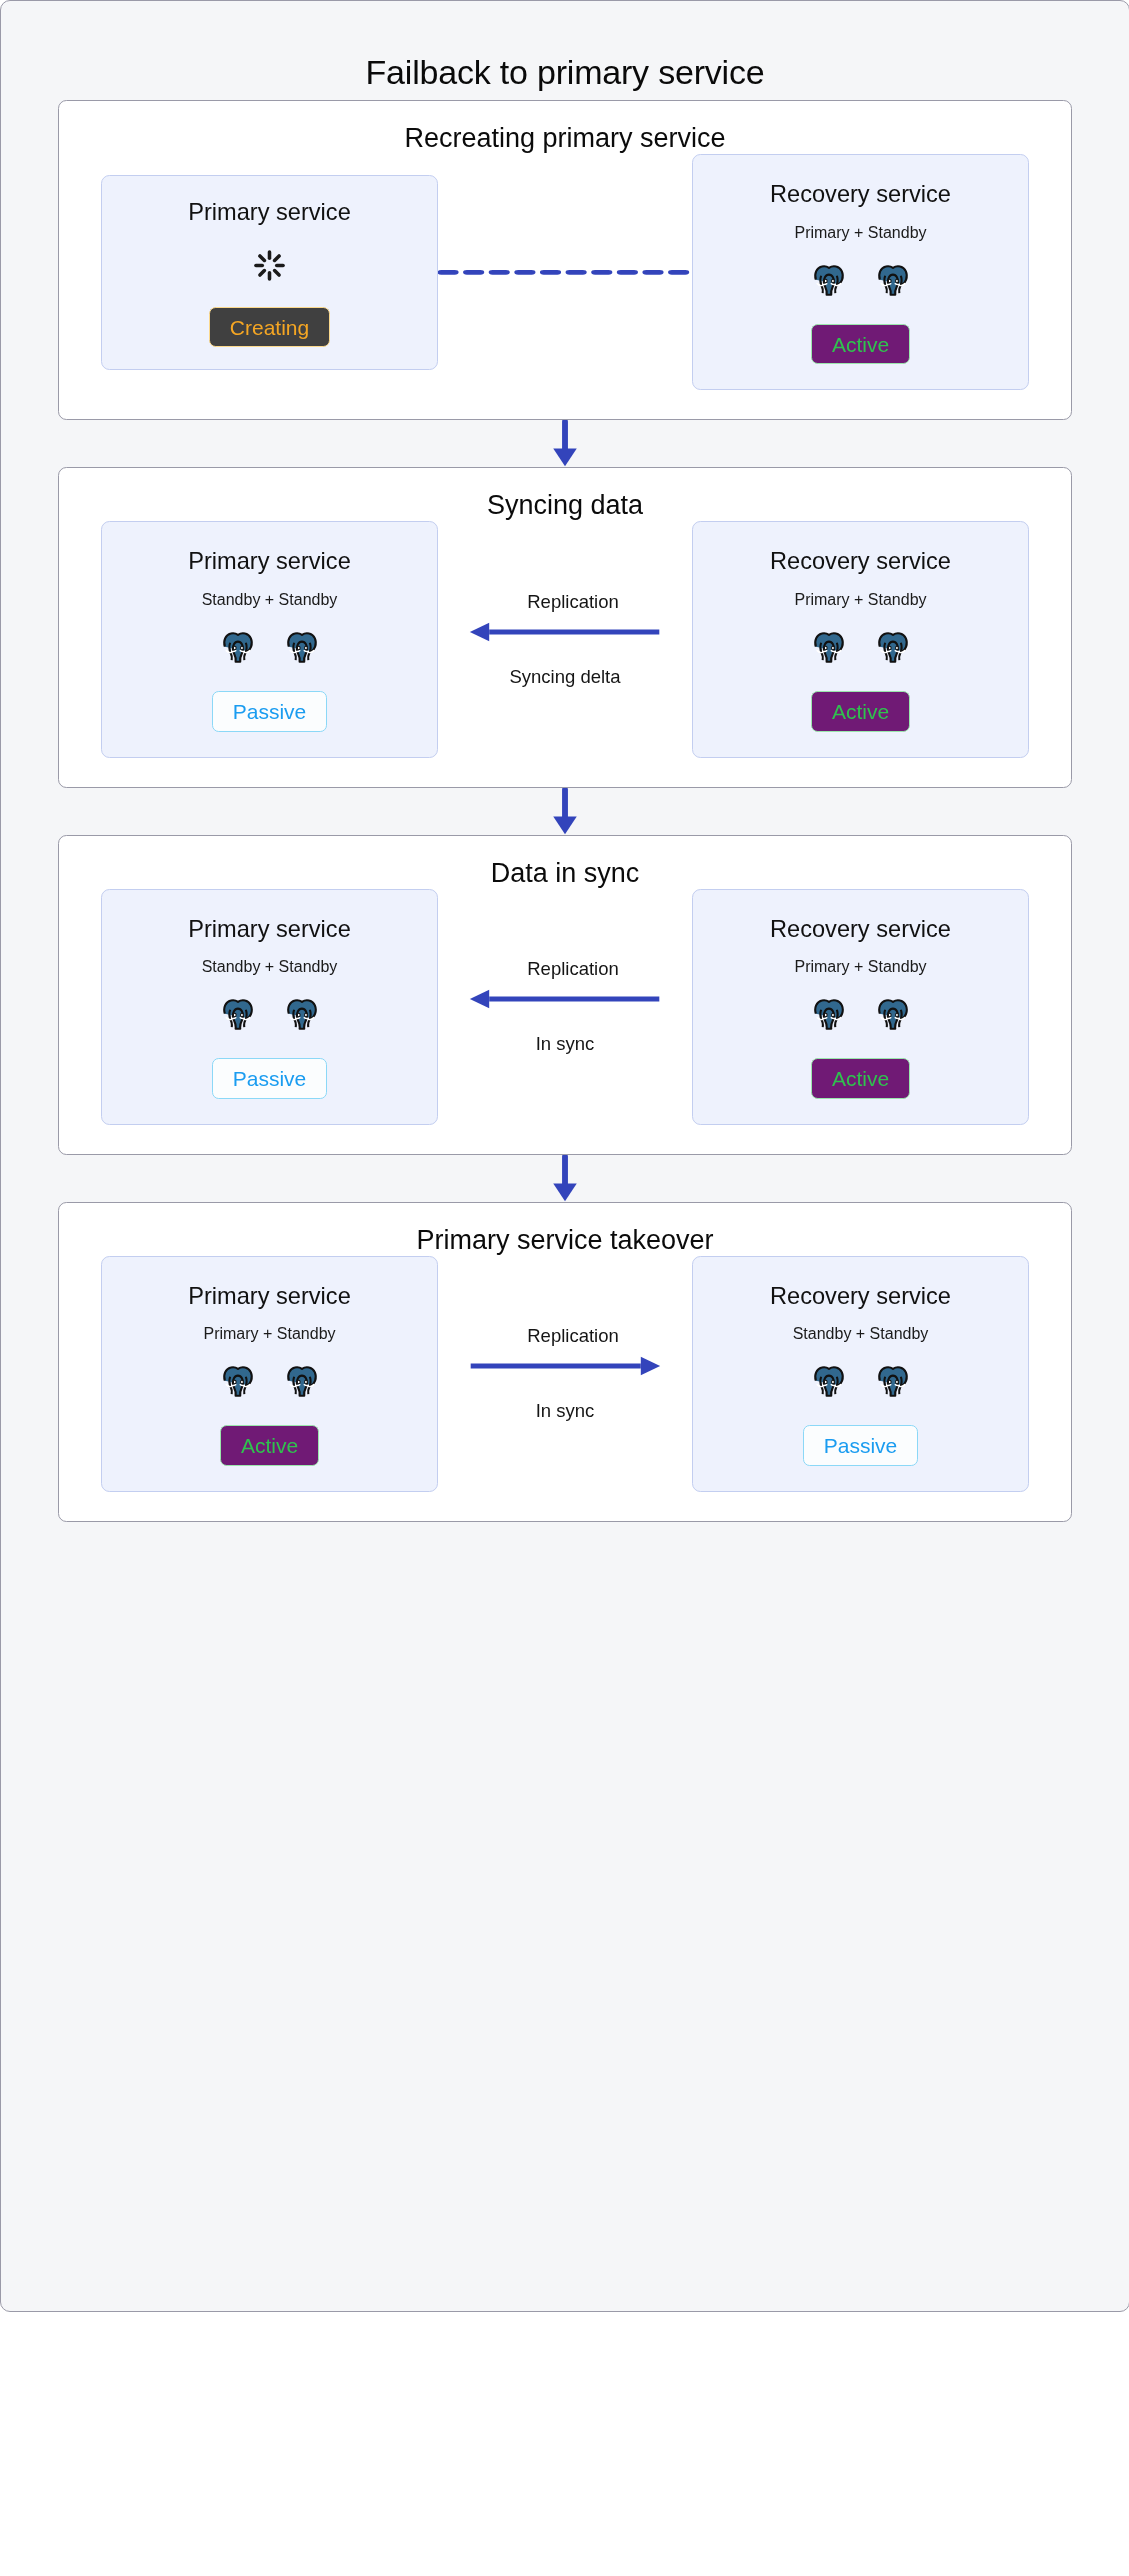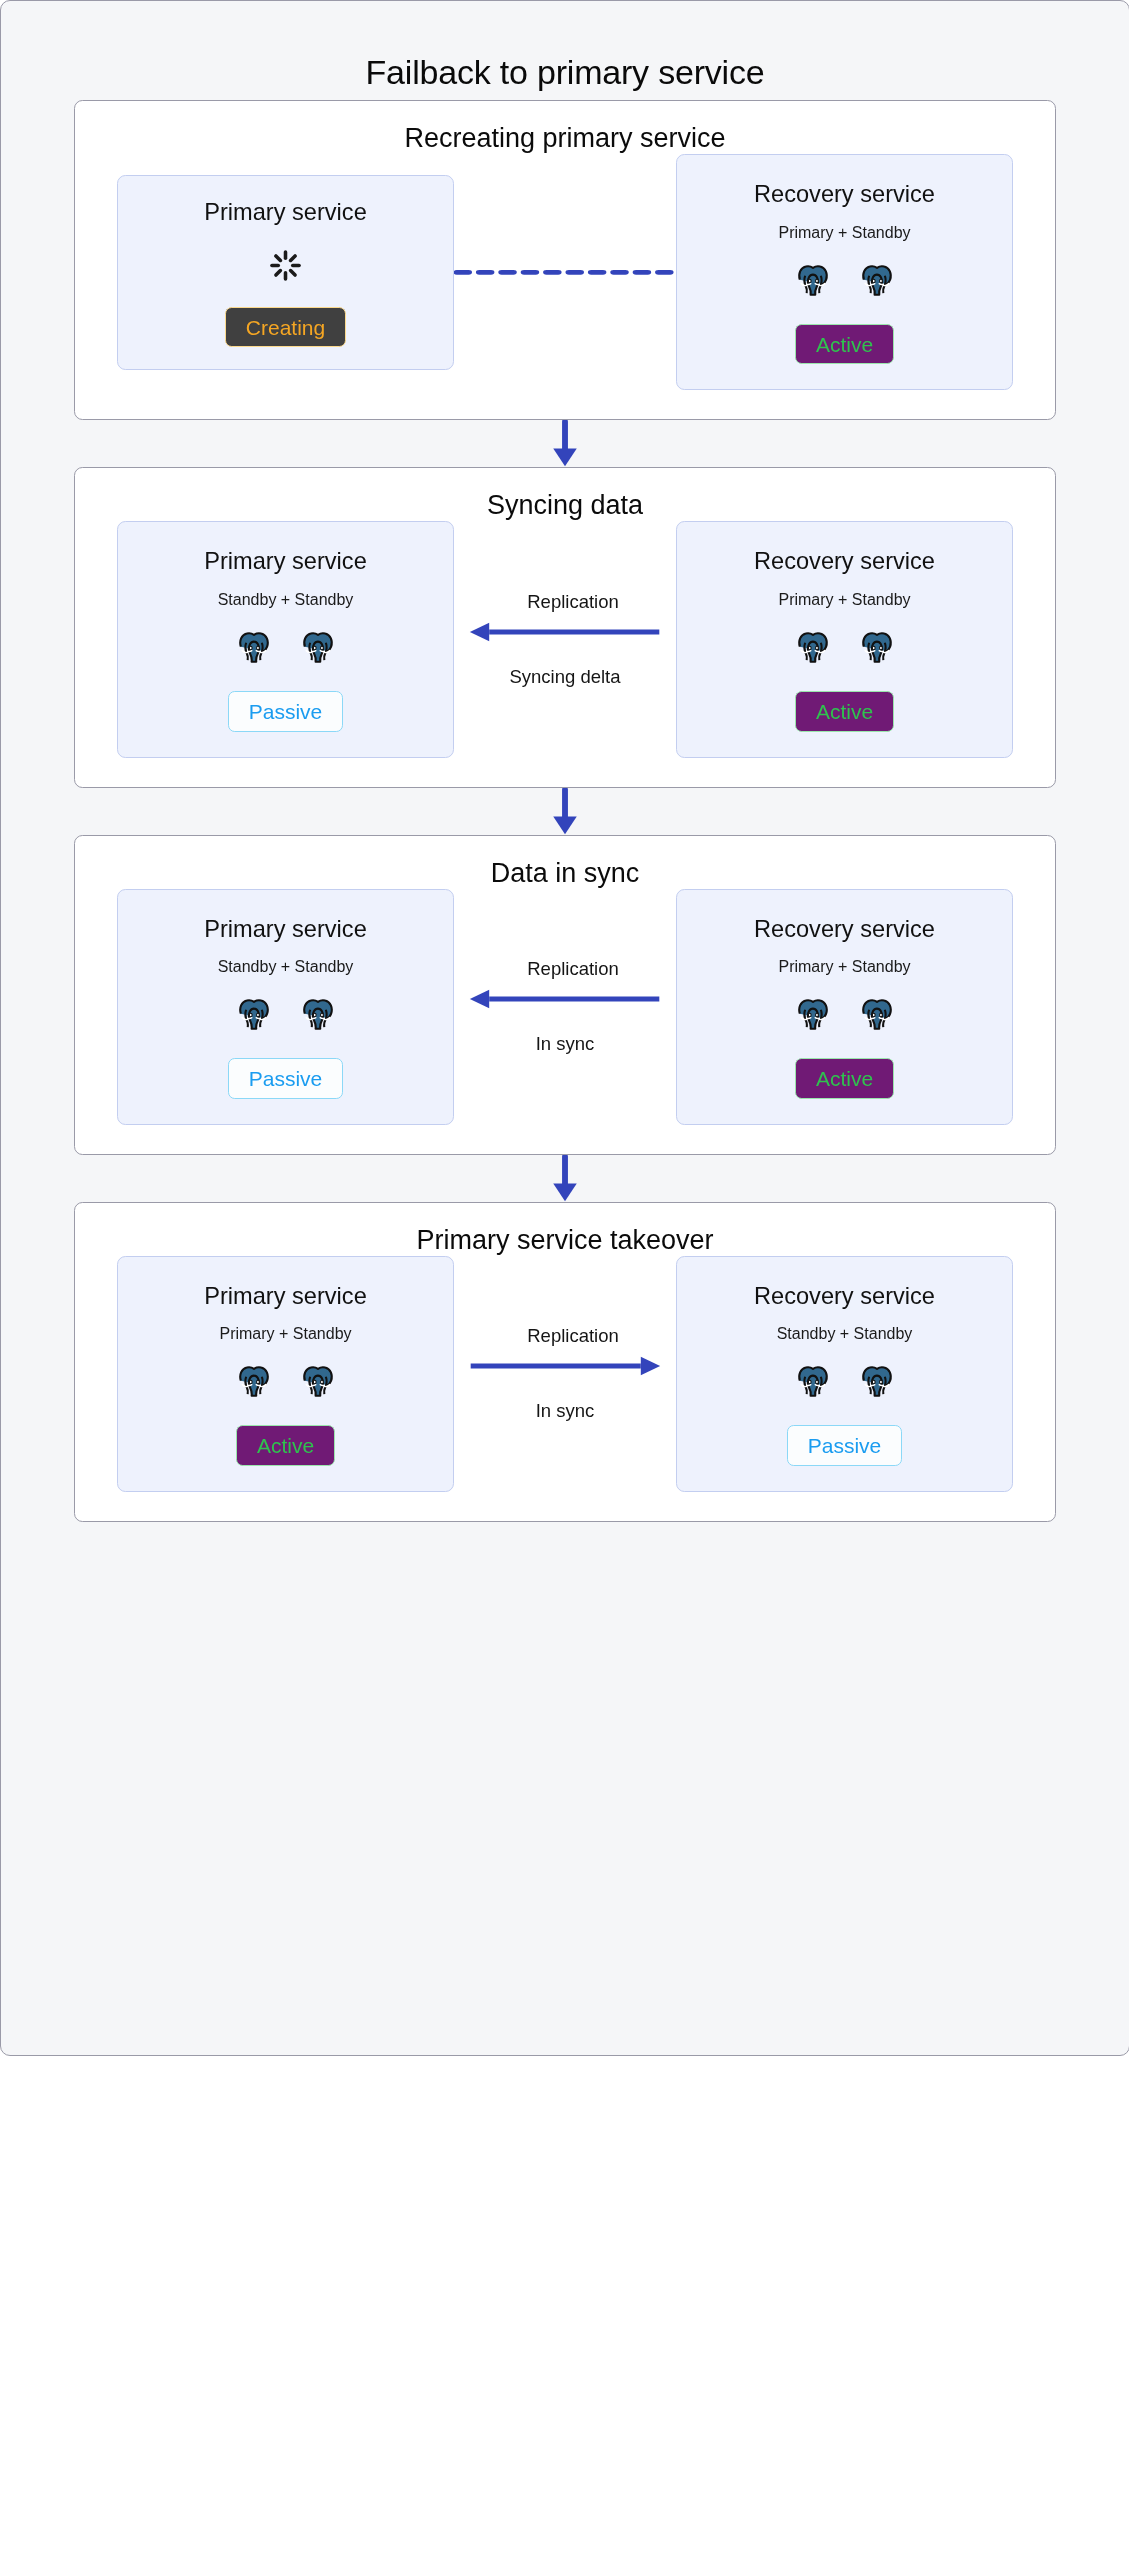--- a/index.html
+++ b/index.html
@@ -7,39 +7,39 @@
   html, body {
     width: 1130px;
     height: 2576px;
     background: #ffffff;
     font-family: "Liberation Sans", "DejaVu Sans", sans-serif;
   }
 
   .page {
     position: relative;
     width: 1130px;
-    height: 2056px;
+    height: 2312px;
     background: #f5f6f8;
     border: 1.7px solid #9a9aa8;
     border-radius: 10px;
     overflow: hidden;
   }
 
   .diagram-title {
     text-align: center;
     font-size: 34px;
     color: #0a0a0a;
     font-weight: 400;
     padding-top: 52px;
     padding-bottom: 8.4px;
     letter-spacing: -0.2px;
   }
 
   .stages {
-    padding: 0 73px;
+    padding: 0 57px;
   }
 
   
   .stage {
     position: relative;
     background: #ffffff;
     border: 1.7px solid #9a9aa8;
     border-radius: 8.4px;
     margin: 0 auto;
   }

